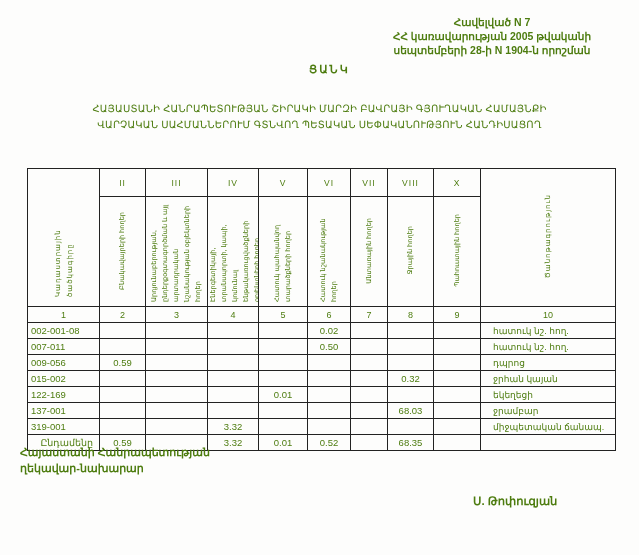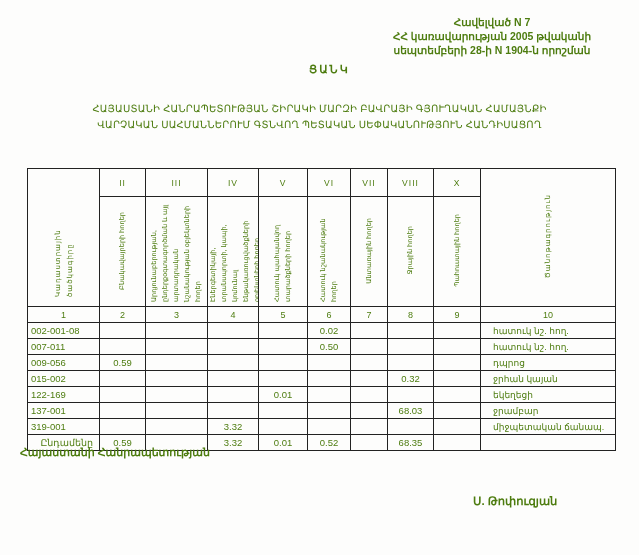--- a/index.html
+++ b/index.html
@@ -223,17 +223,18 @@
         <td></td>
         <td>68.35</td>
         <td></td>
         <td class="note"></td>
       </tr>
     </tbody>
   </table>
 
   <div class="footer-left">
     <div>Հայաստանի Հանրապետության</div>
+    <div>ղեկավար-նախարար</div>
   </div>
 
   <div class="signature">Ս. Թոփուզյան</div>
 
 </div>
 
 </body></html>

